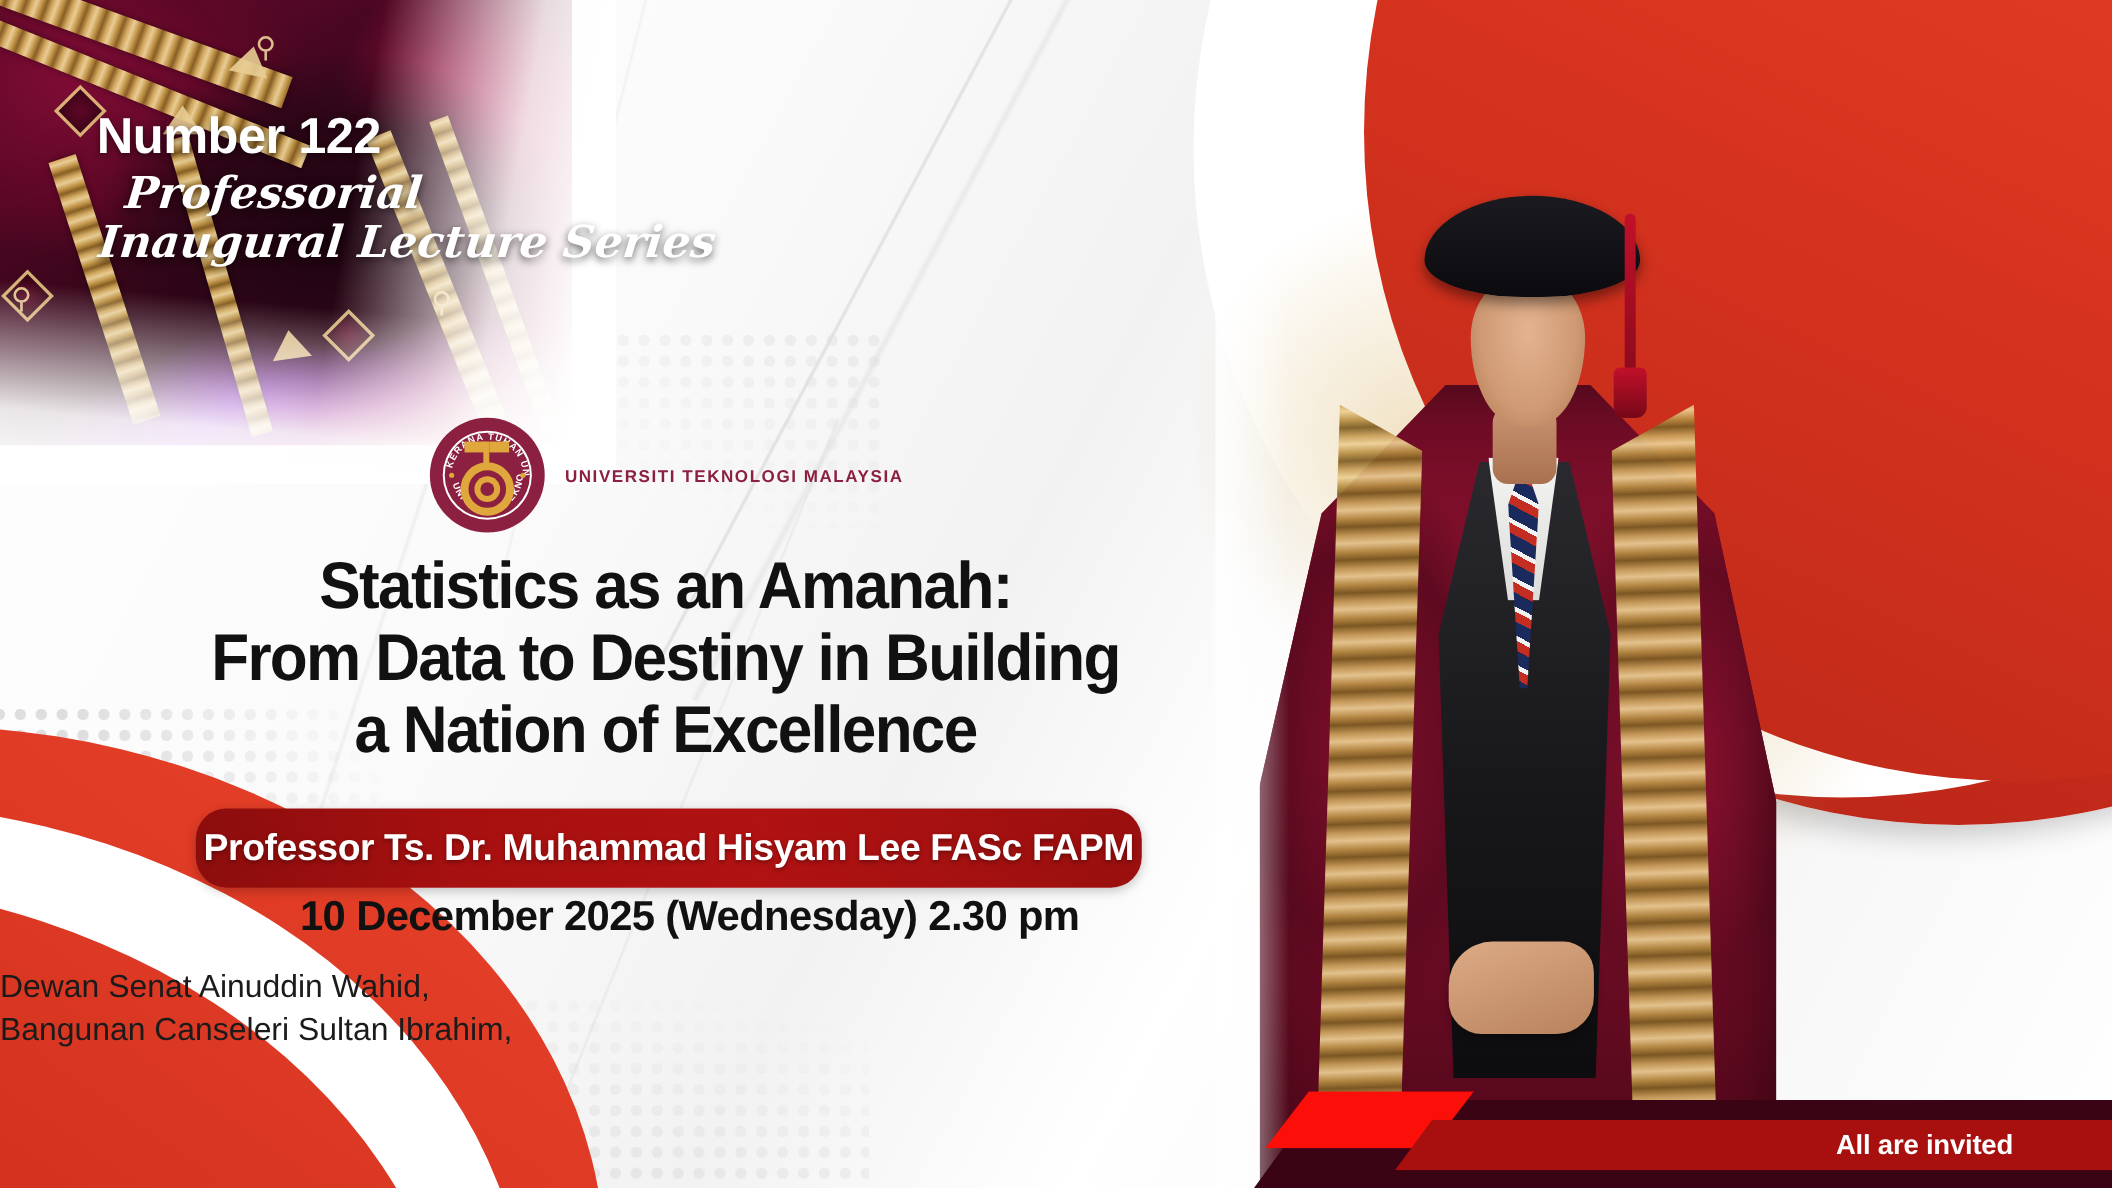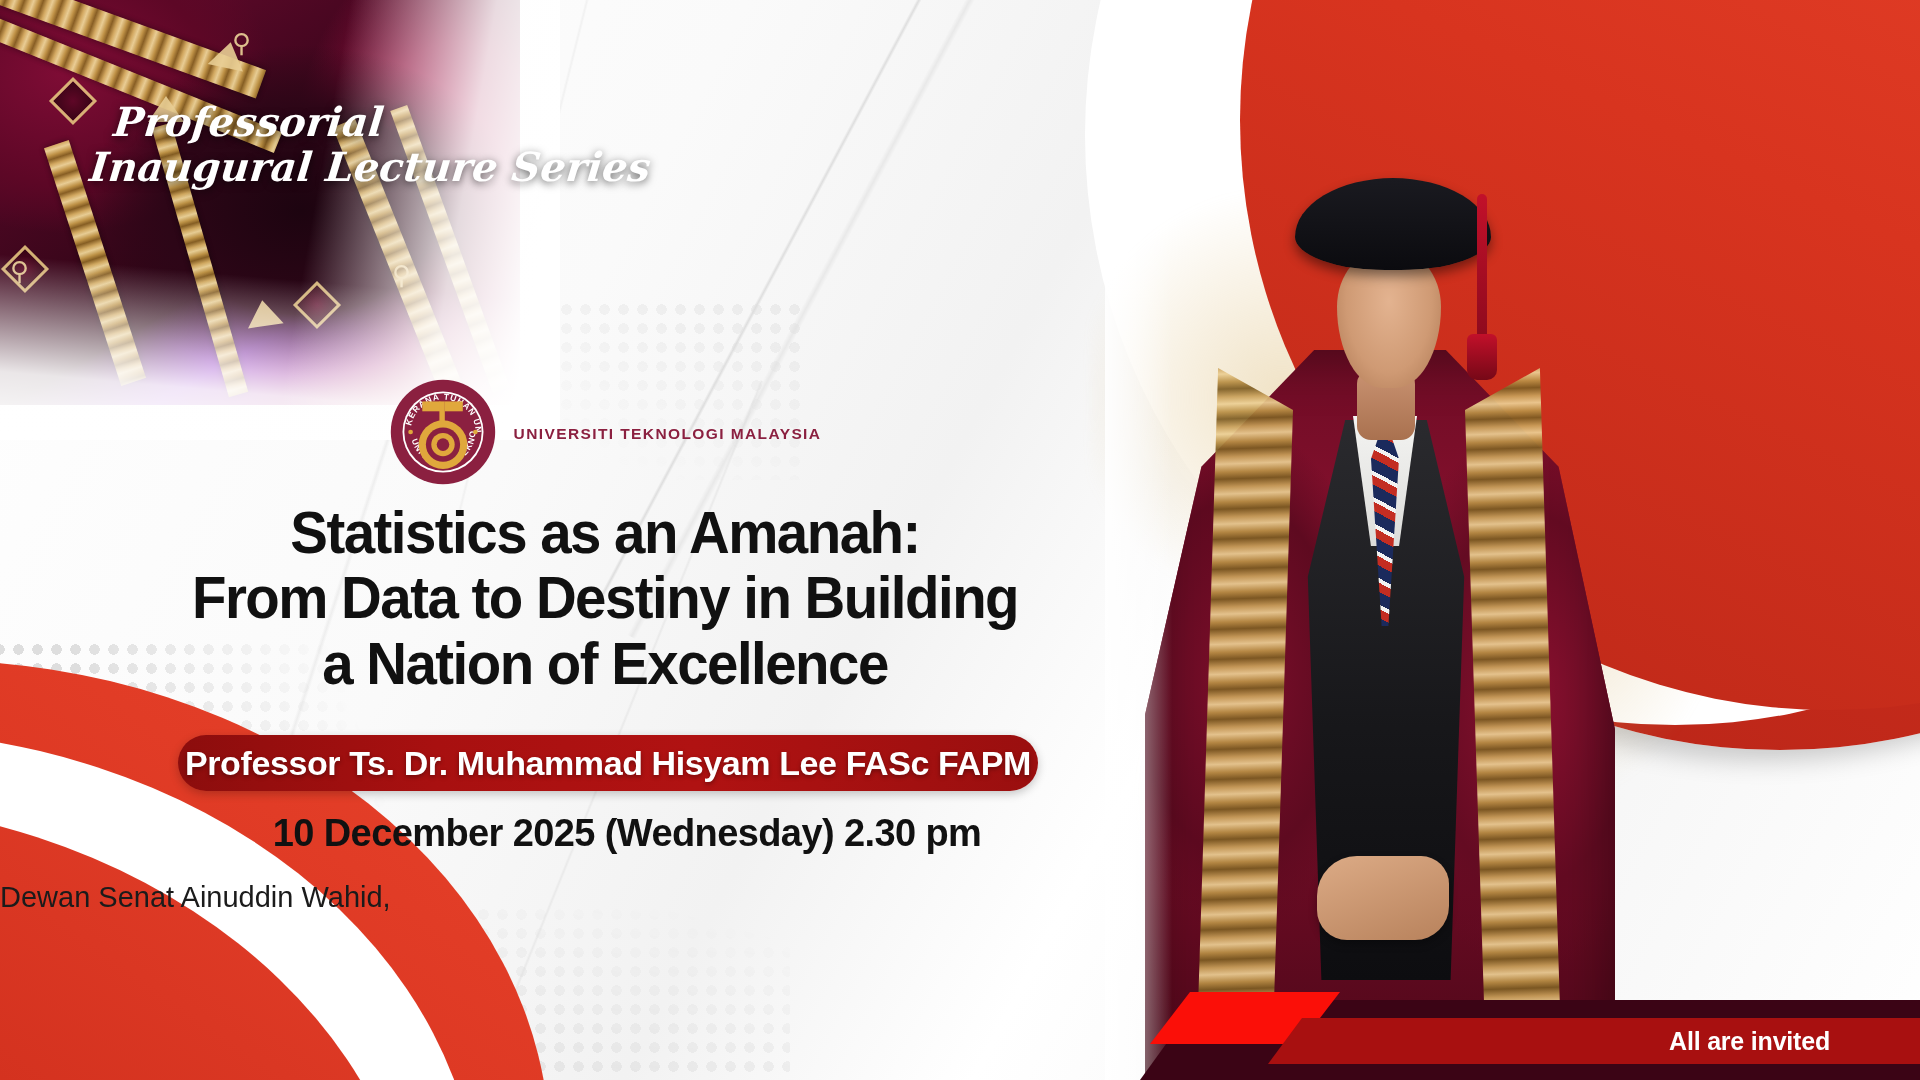--- a/index.html
+++ b/index.html
@@ -205,21 +205,21 @@
     font-weight:bold;
     font-size:60px; line-height:1.09;
     color:#111111;
     letter-spacing:-1.6px;
     transform:scaleX(.94);
   }
   .title div { white-space:nowrap; }
 
   .namebar {
     position:absolute; top:735px; left:178px;
-    width:860px; height:56px;
+    width:860px; height:72px;
     border-radius:28px;
     background:linear-gradient(90deg,#8c0d0d 0%,#a81010 30%,#b01212 60%,#9a0f0f 100%);
     display:flex; align-items:center; justify-content:center;
     box-shadow:0 3px 10px rgba(0,0,0,.22);
   }
   .namebar span {
     color:#ffffff; font-weight:bold; font-size:34px;
     letter-spacing:-.4px;
     text-shadow:0 2px 4px rgba(0,0,0,.35);
   }
@@ -371,20 +371,21 @@
     <div class="tri" style="left:148px; top:96px;"></div>
     <div class="tri" style="left:210px; top:42px; transform:rotate(12deg);"></div>
     <div class="tri" style="left:246px; top:300px; transform:rotate(-8deg);"></div>
     <div class="glyph" style="left:232px; top:30px;">⚲</div>
     <div class="glyph" style="left:10px;  top:258px;">⚲</div>
     <div class="glyph" style="left:392px; top:262px;">⚲</div>
   </div>
   <div class="robe-fade"></div>
 
   <div class="masthead">
+    <div class="number-line">Number 122</div>
     <div class="script script-1">Professorial</div>
     <div class="script script-2">Inaugural Lecture Series</div>
   </div>
 
   <div class="figure">
     <div class="fig-robe"></div>
     <div class="fig-lapel-l"></div>
     <div class="fig-lapel-r"></div>
     <div class="fig-suit"></div>
     <div class="fig-shirt"></div>
@@ -435,20 +436,21 @@
     </div>
 
     <div class="namebar">
       <span>Professor Ts. Dr. Muhammad Hisyam Lee FASc FAPM</span>
     </div>
 
     <div class="datetime">10 December 2025 (Wednesday) 2.30 pm</div>
 
     <div class="venue">
       <div>Dewan Senat Ainuddin Wahid,</div>
+      <div>Bangunan Canseleri Sultan Ibrahim,</div>
     </div>
 
   </div>
 
   <div class="bar bar-darkmaroon"></div>
   <div class="bar bar-brightred"></div>
   <div class="bar bar-red">
     <span>All are invited</span>
   </div>
 

